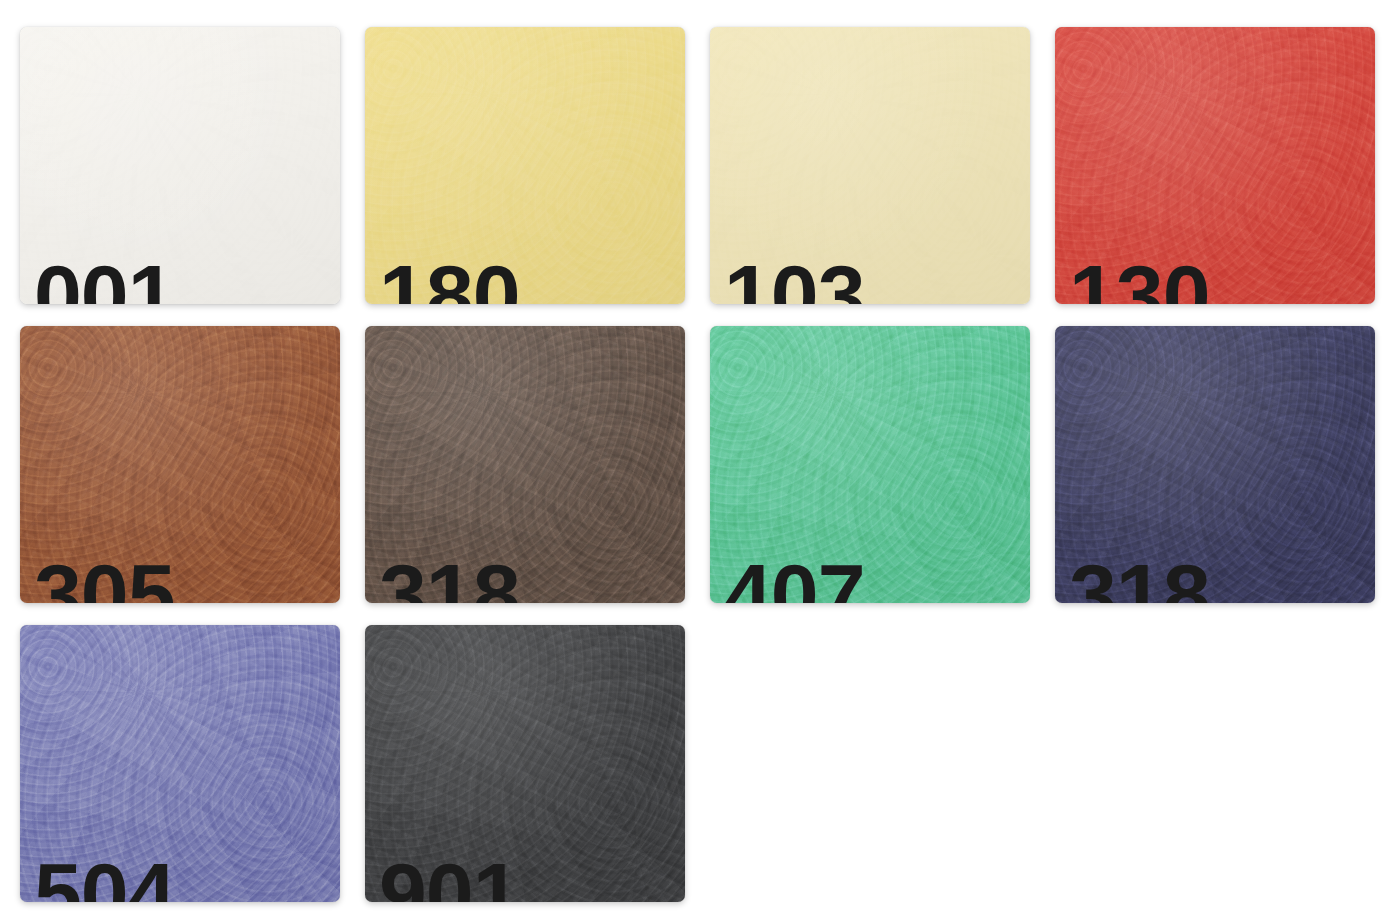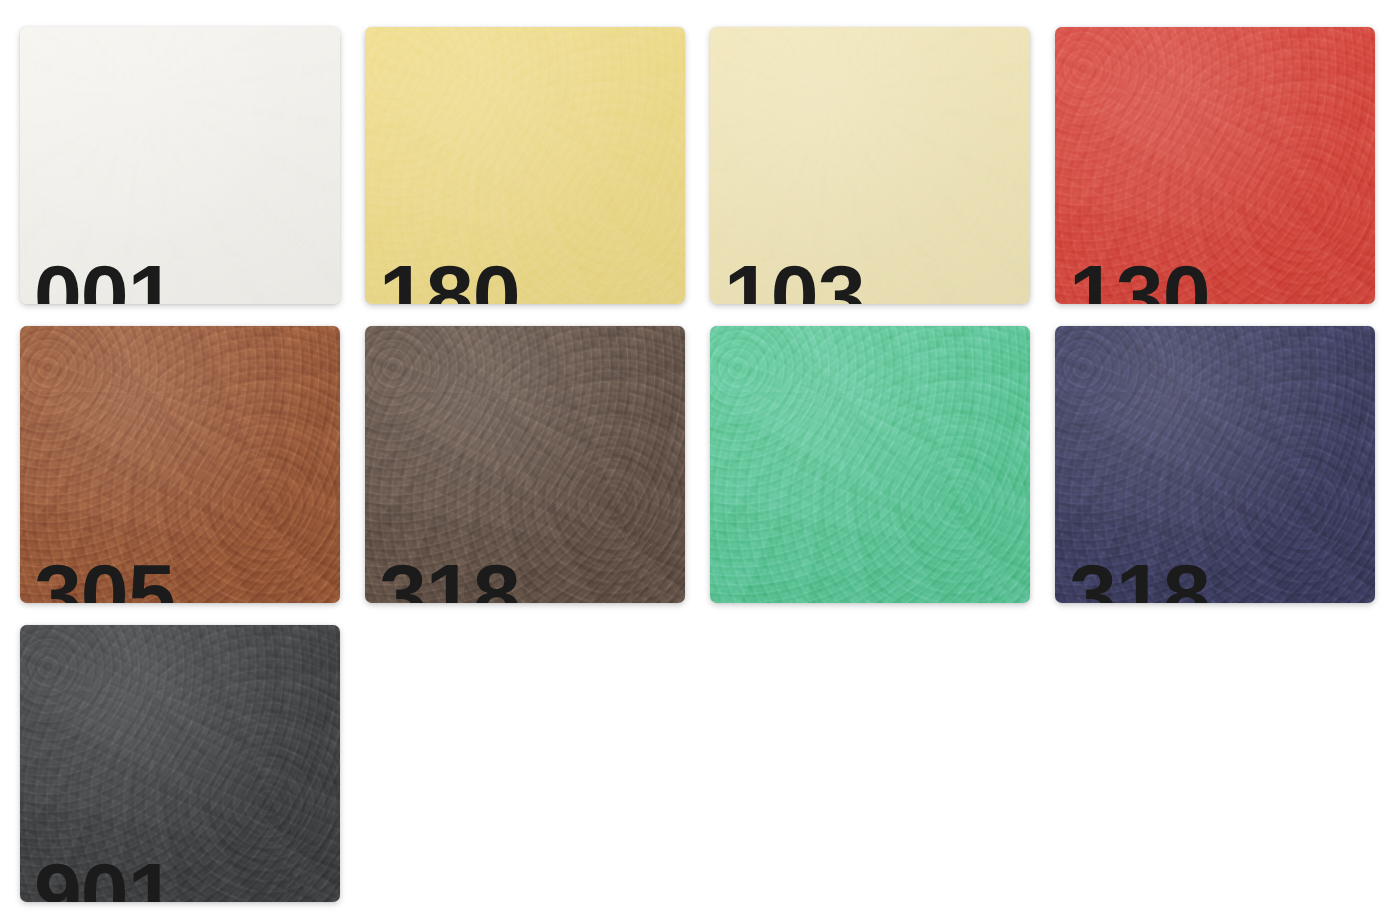--- a/index.html
+++ b/index.html
@@ -186,30 +186,39 @@
       <div class="grain-c"></div>
       <div class="sheen"></div>
       <div class="swatch-label">318</div>
     </div>
     <div class="swatch">
       <div class="fill" style="background-color: rgb(94, 201, 155);"></div>
       <div class="grain-a"></div>
       <div class="grain-b"></div>
       <div class="grain-c"></div>
       <div class="sheen"></div>
+      <div class="swatch-label">407</div>
     </div>
     <div class="swatch">
       <div class="fill" style="background-color: rgb(62, 63, 99);"></div>
       <div class="grain-a"></div>
       <div class="grain-b"></div>
       <div class="grain-c"></div>
       <div class="sheen"></div>
       <div class="swatch-label">318</div>
     </div>
     <div class="swatch">
+      <div class="fill" style="background-color: rgb(125, 128, 184);"></div>
+      <div class="grain-a"></div>
+      <div class="grain-b"></div>
+      <div class="grain-c"></div>
+      <div class="sheen"></div>
+      <div class="swatch-label">504</div>
+    </div>
+    <div class="swatch">
       <div class="fill" style="background-color: rgb(65, 66, 68);"></div>
       <div class="grain-a"></div>
       <div class="grain-b"></div>
       <div class="grain-c"></div>
       <div class="sheen"></div>
       <div class="swatch-label">901</div>
     </div>
   </div>
 
 </body></html>

